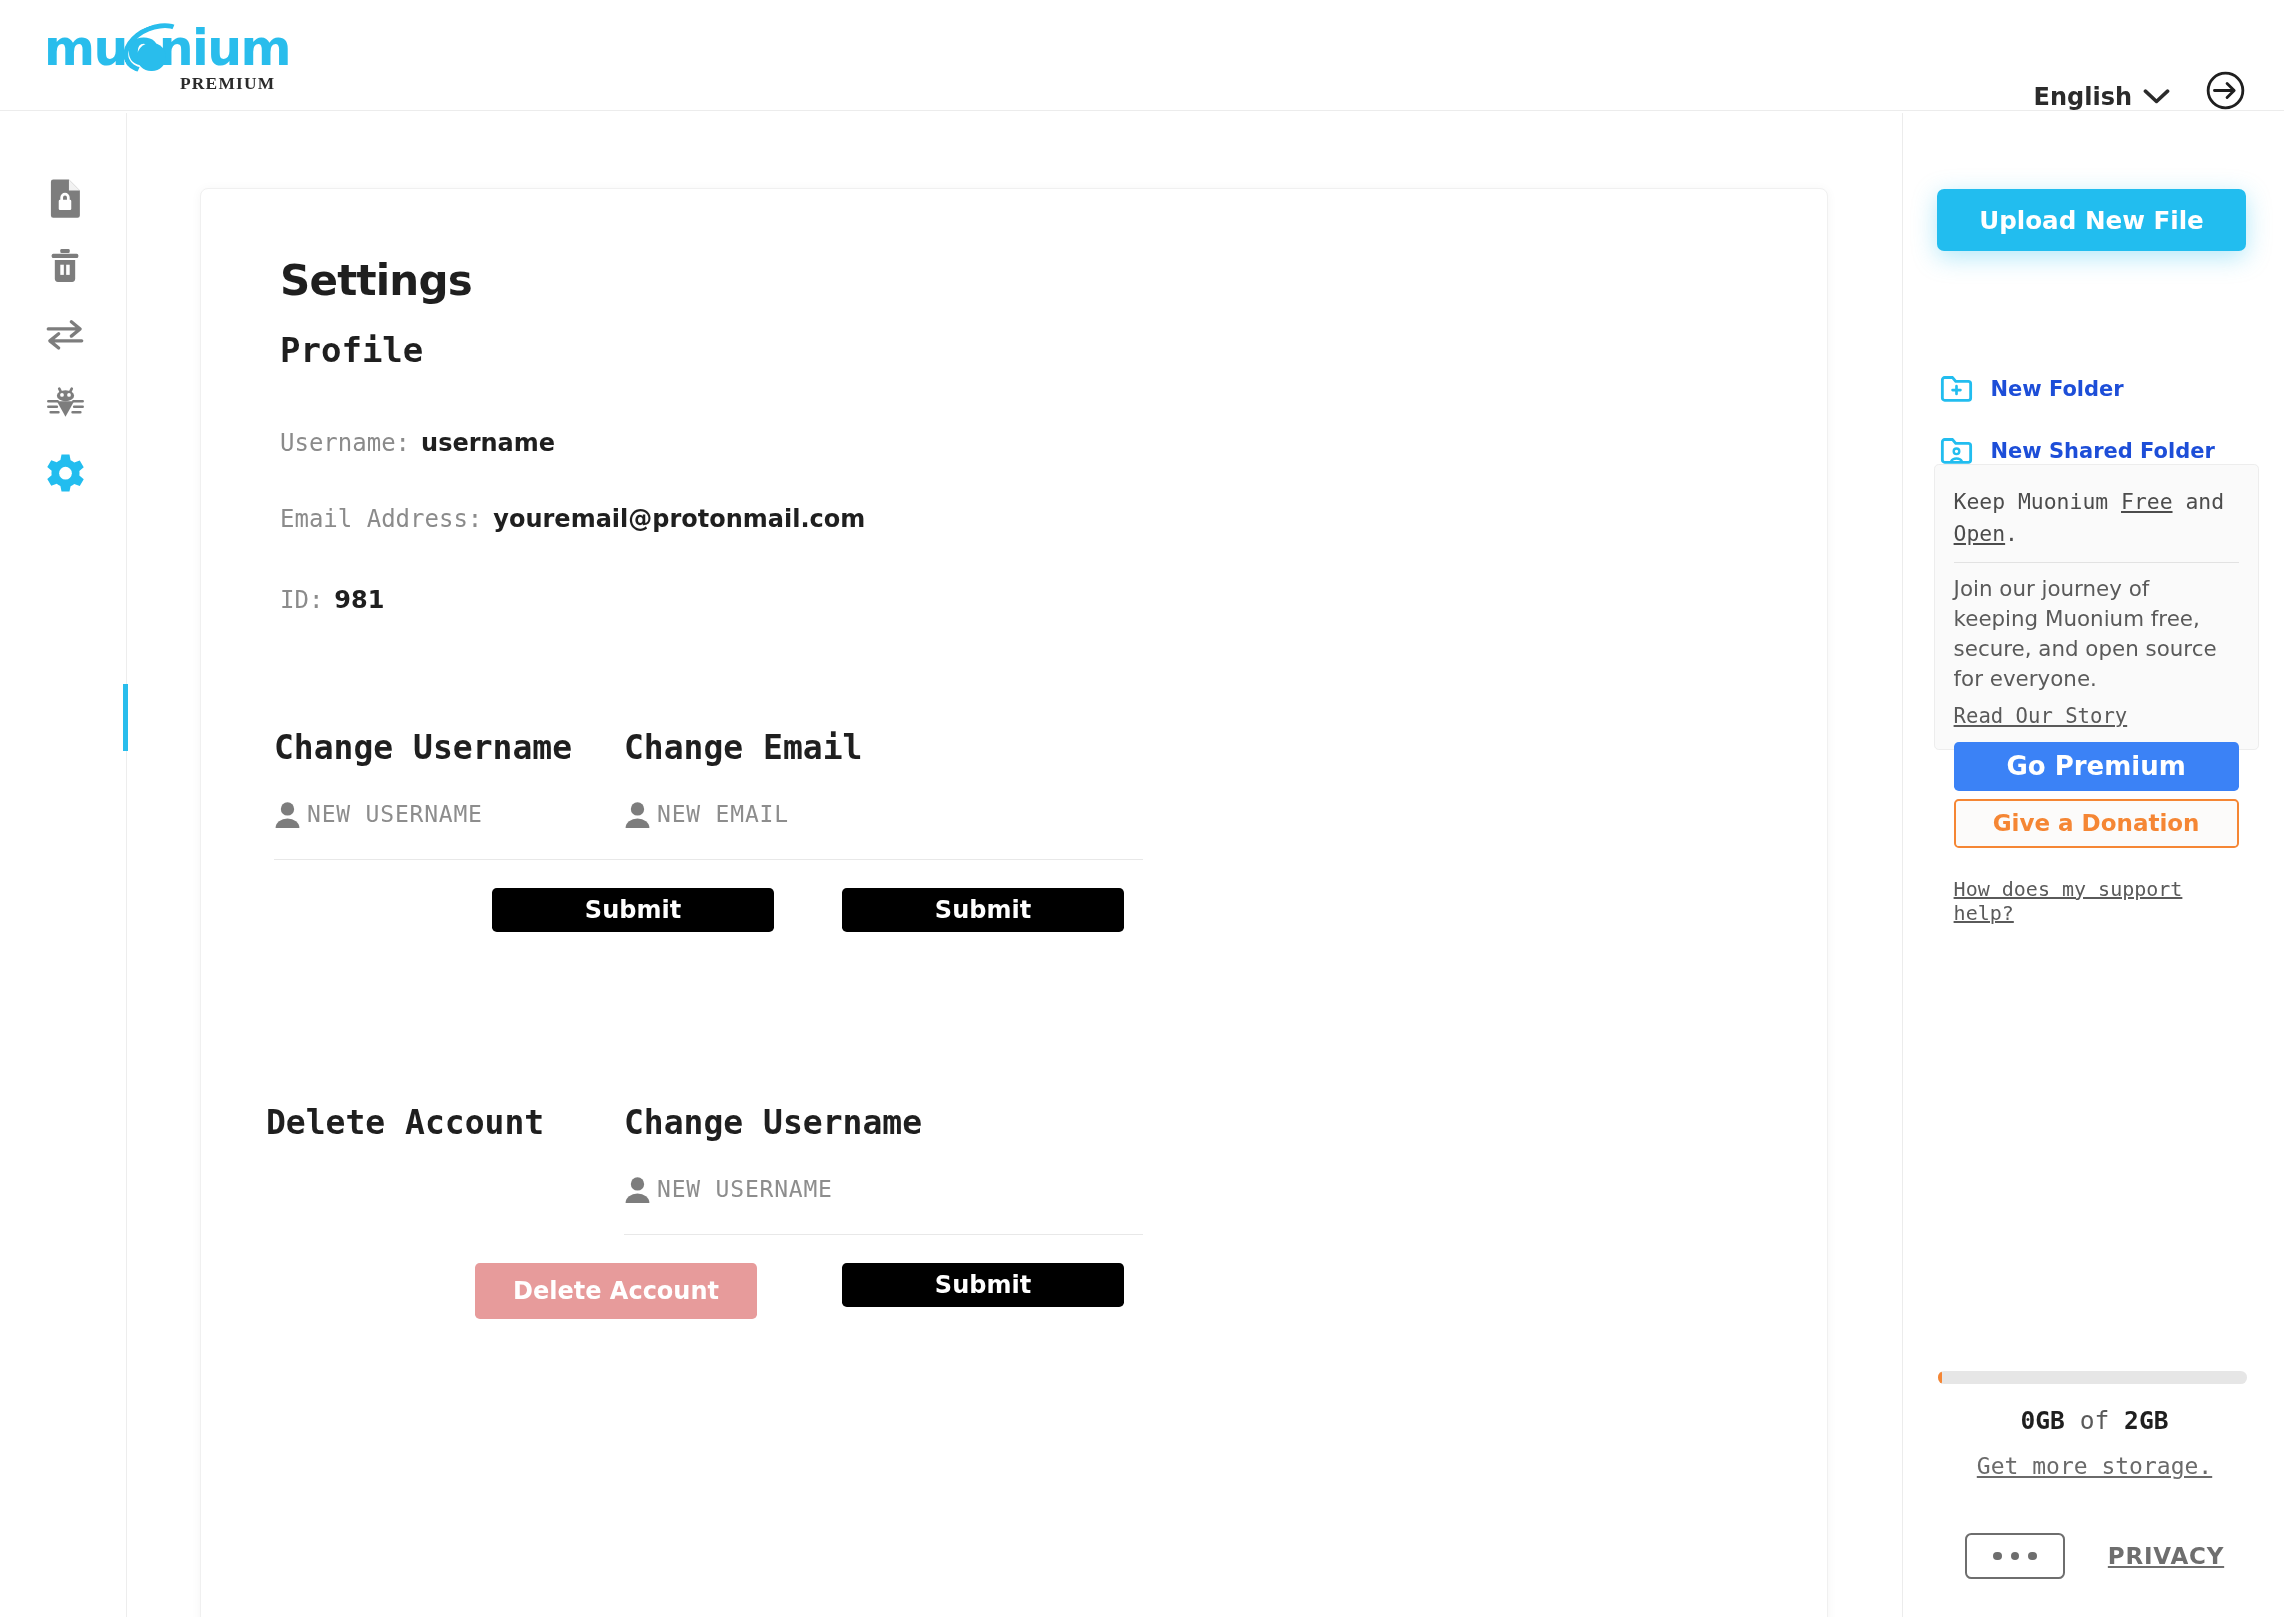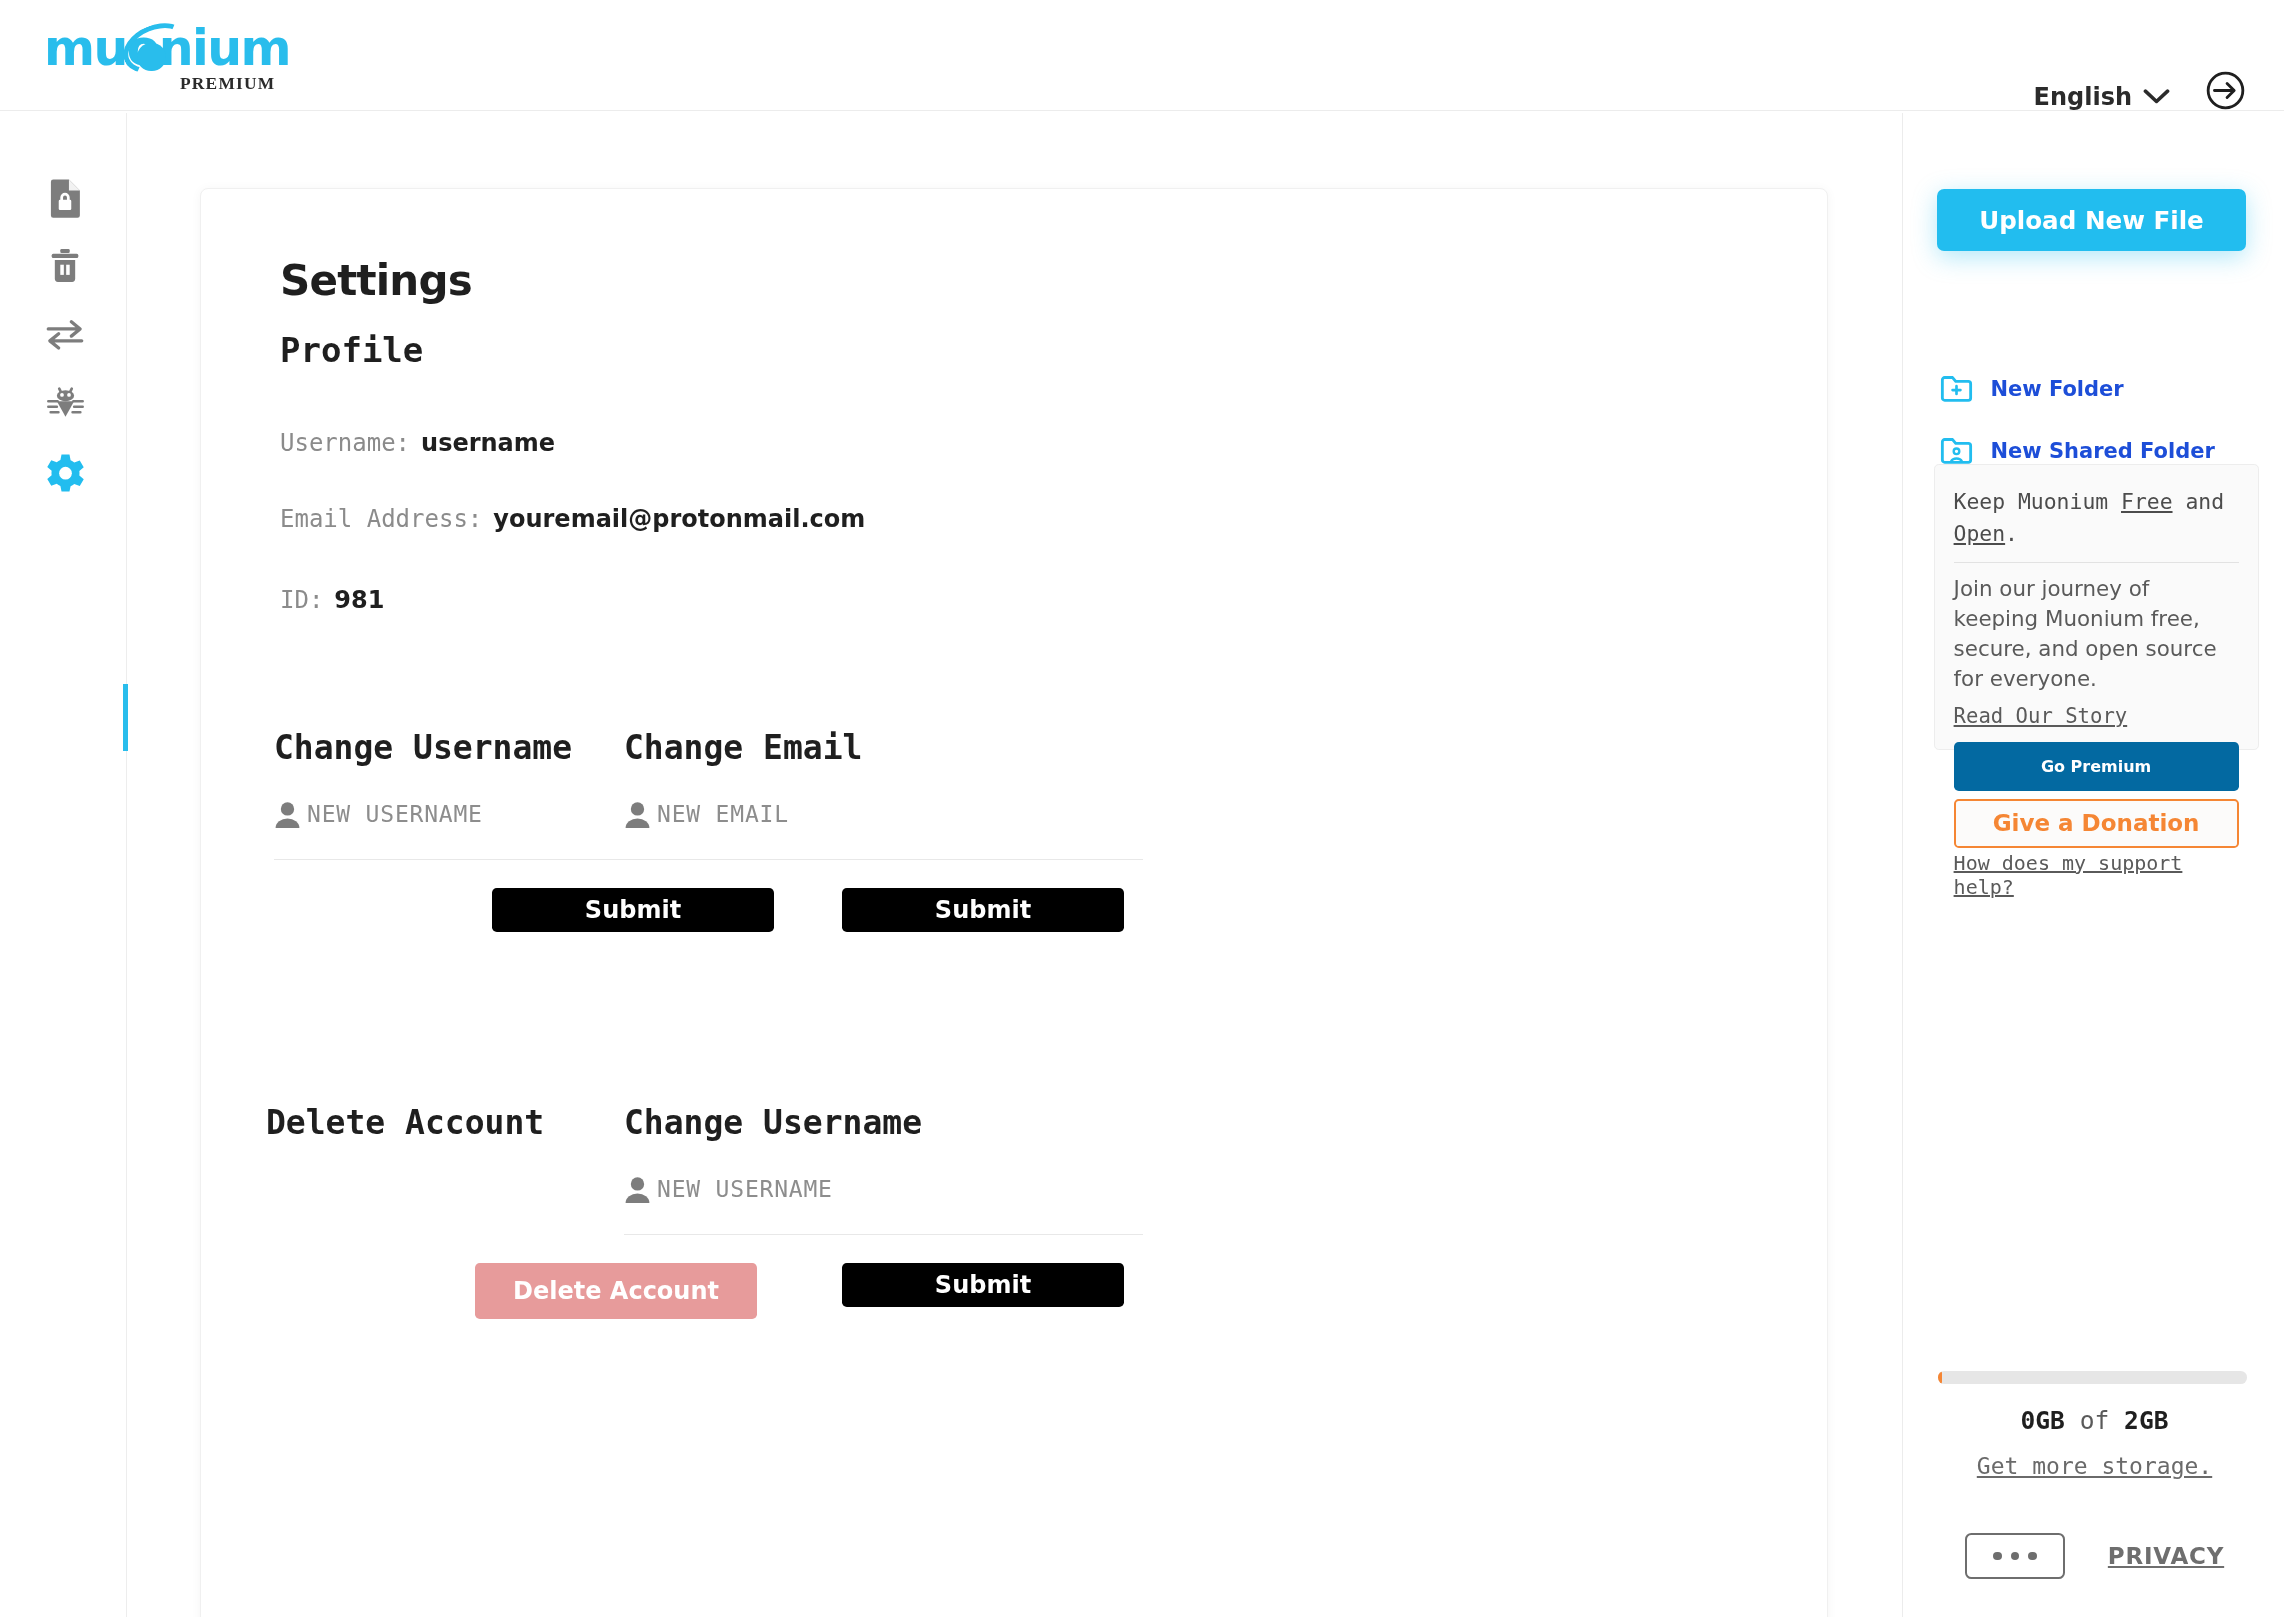--- a/index.html
+++ b/index.html
@@ -196,33 +196,33 @@
     font-size: 21.4px; color: #5a5a5a; line-height: 30px;
   }
   .support-story {
     display: inline-block; margin-top: 9.5px;
     font-size: 20.6px; color: #5a5a5a; text-decoration: underline;
     cursor: pointer;
   }
   .btn-premium {
     display: block; margin-top: 14.3px;
     width: 100%; height: 49px;
-    background: #0369a1; border: none; border-radius: 4.8px;
+    background: #3b82f6; border: none; border-radius: 4.8px;
     color: #fff; font-family: "DejaVu Sans", sans-serif;
-    font-weight: bold; font-size: 16px; cursor: pointer;
+    font-weight: bold; font-size: 26px; cursor: pointer;
   }
   .btn-donation {
     display: block; margin-top: 8px;
     width: 100%; height: 49px;
     background: #fcfbfa; border: 2.4px solid #f58634; border-radius: 4.8px;
     color: #f58634; font-family: "DejaVu Sans", sans-serif;
     font-weight: bold; font-size: 23px; cursor: pointer;
   }
   .support-help {
-    display: block; margin-top: 3px; text-align: left;
+    display: block; margin-top: 29px; text-align: left;
     font-size: 20px; color: #5a5a5a; text-decoration: underline;
     cursor: pointer;
   }
 
   .storage-track {
     position: absolute; left: 33px; top: 1258px;
     width: 309px; height: 12.7px;
     background: #e6e6e6; border-radius: 6.3px; overflow: hidden;
     cursor: pointer;
   }

